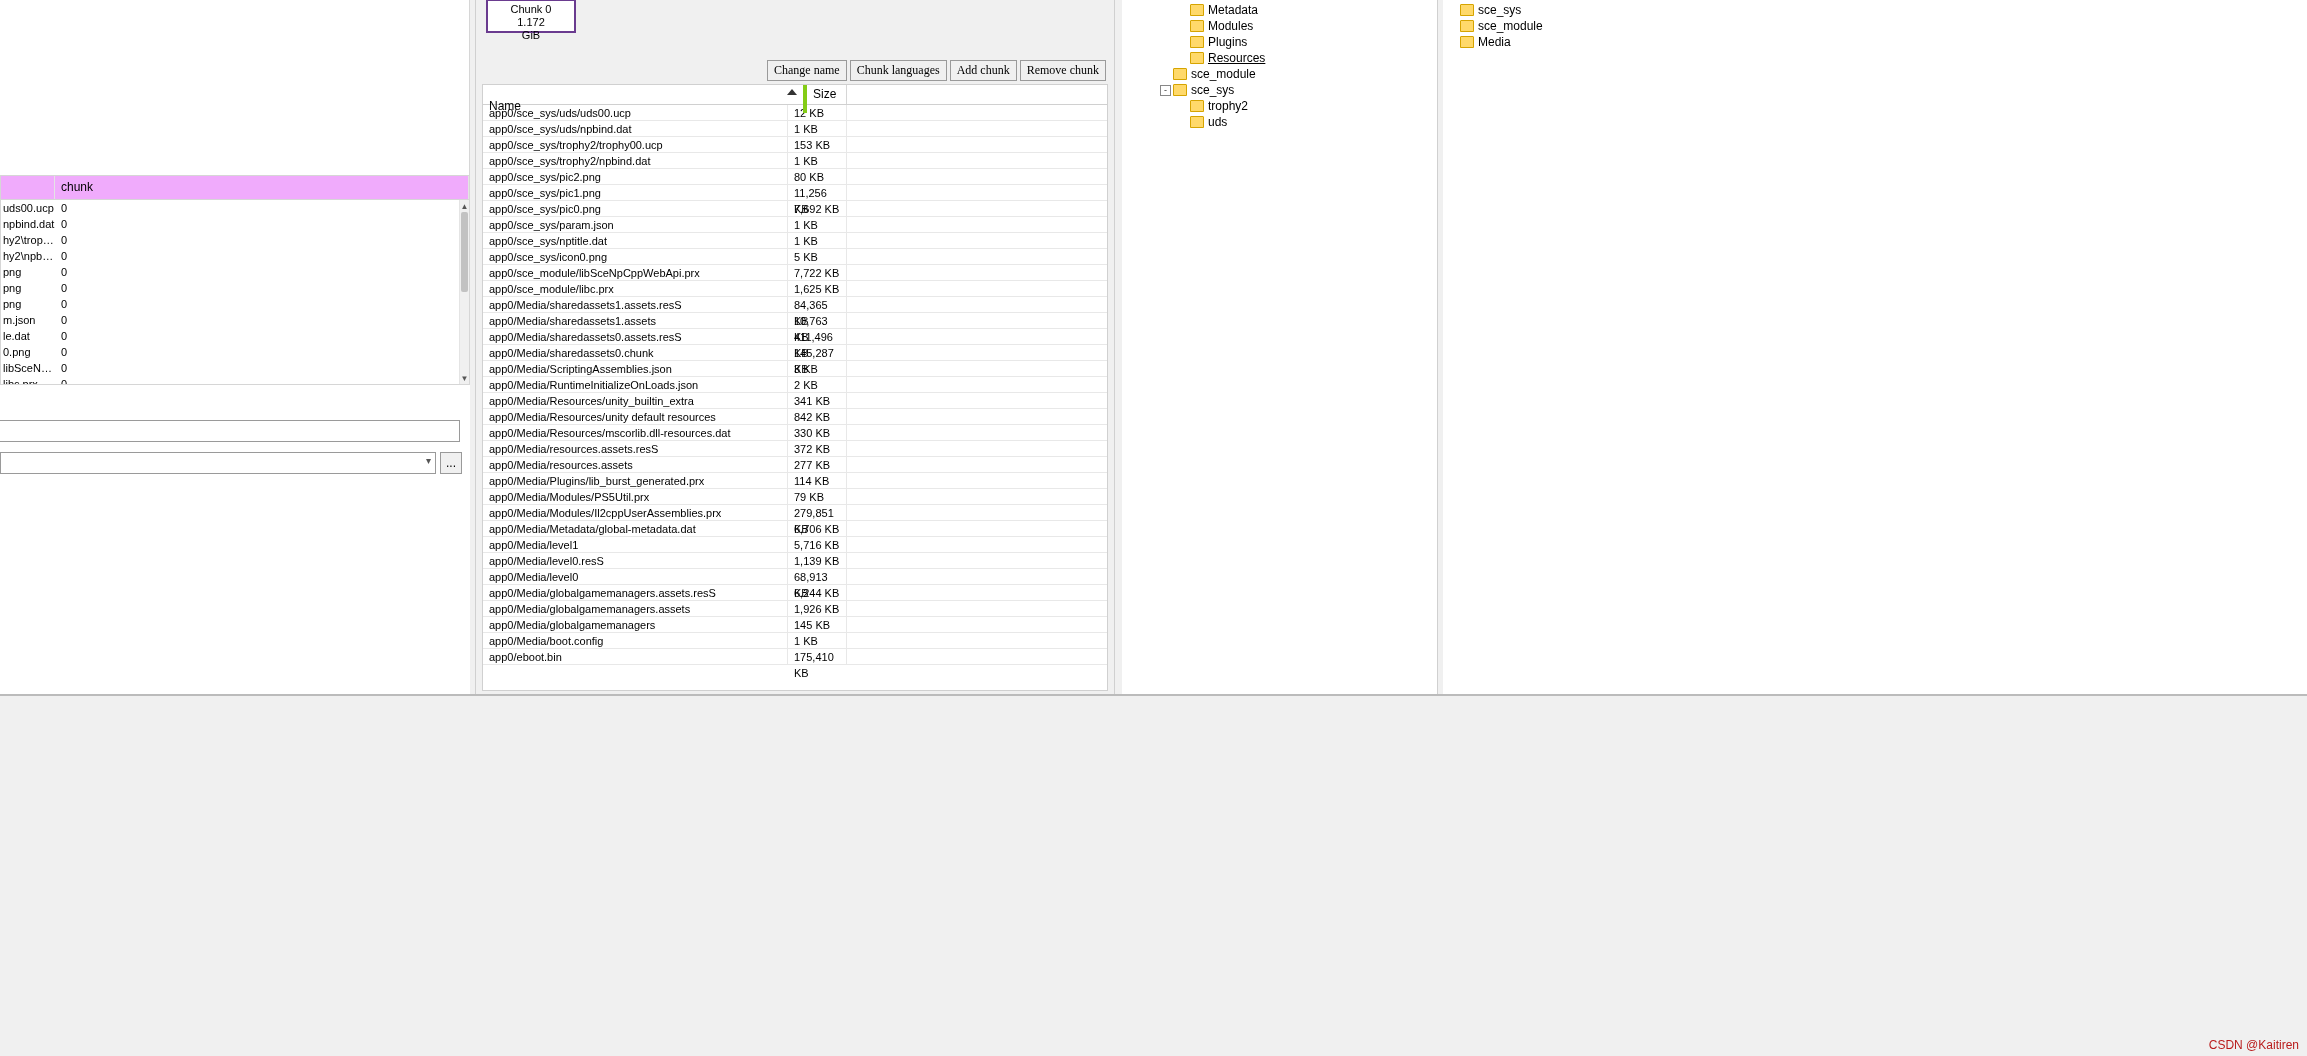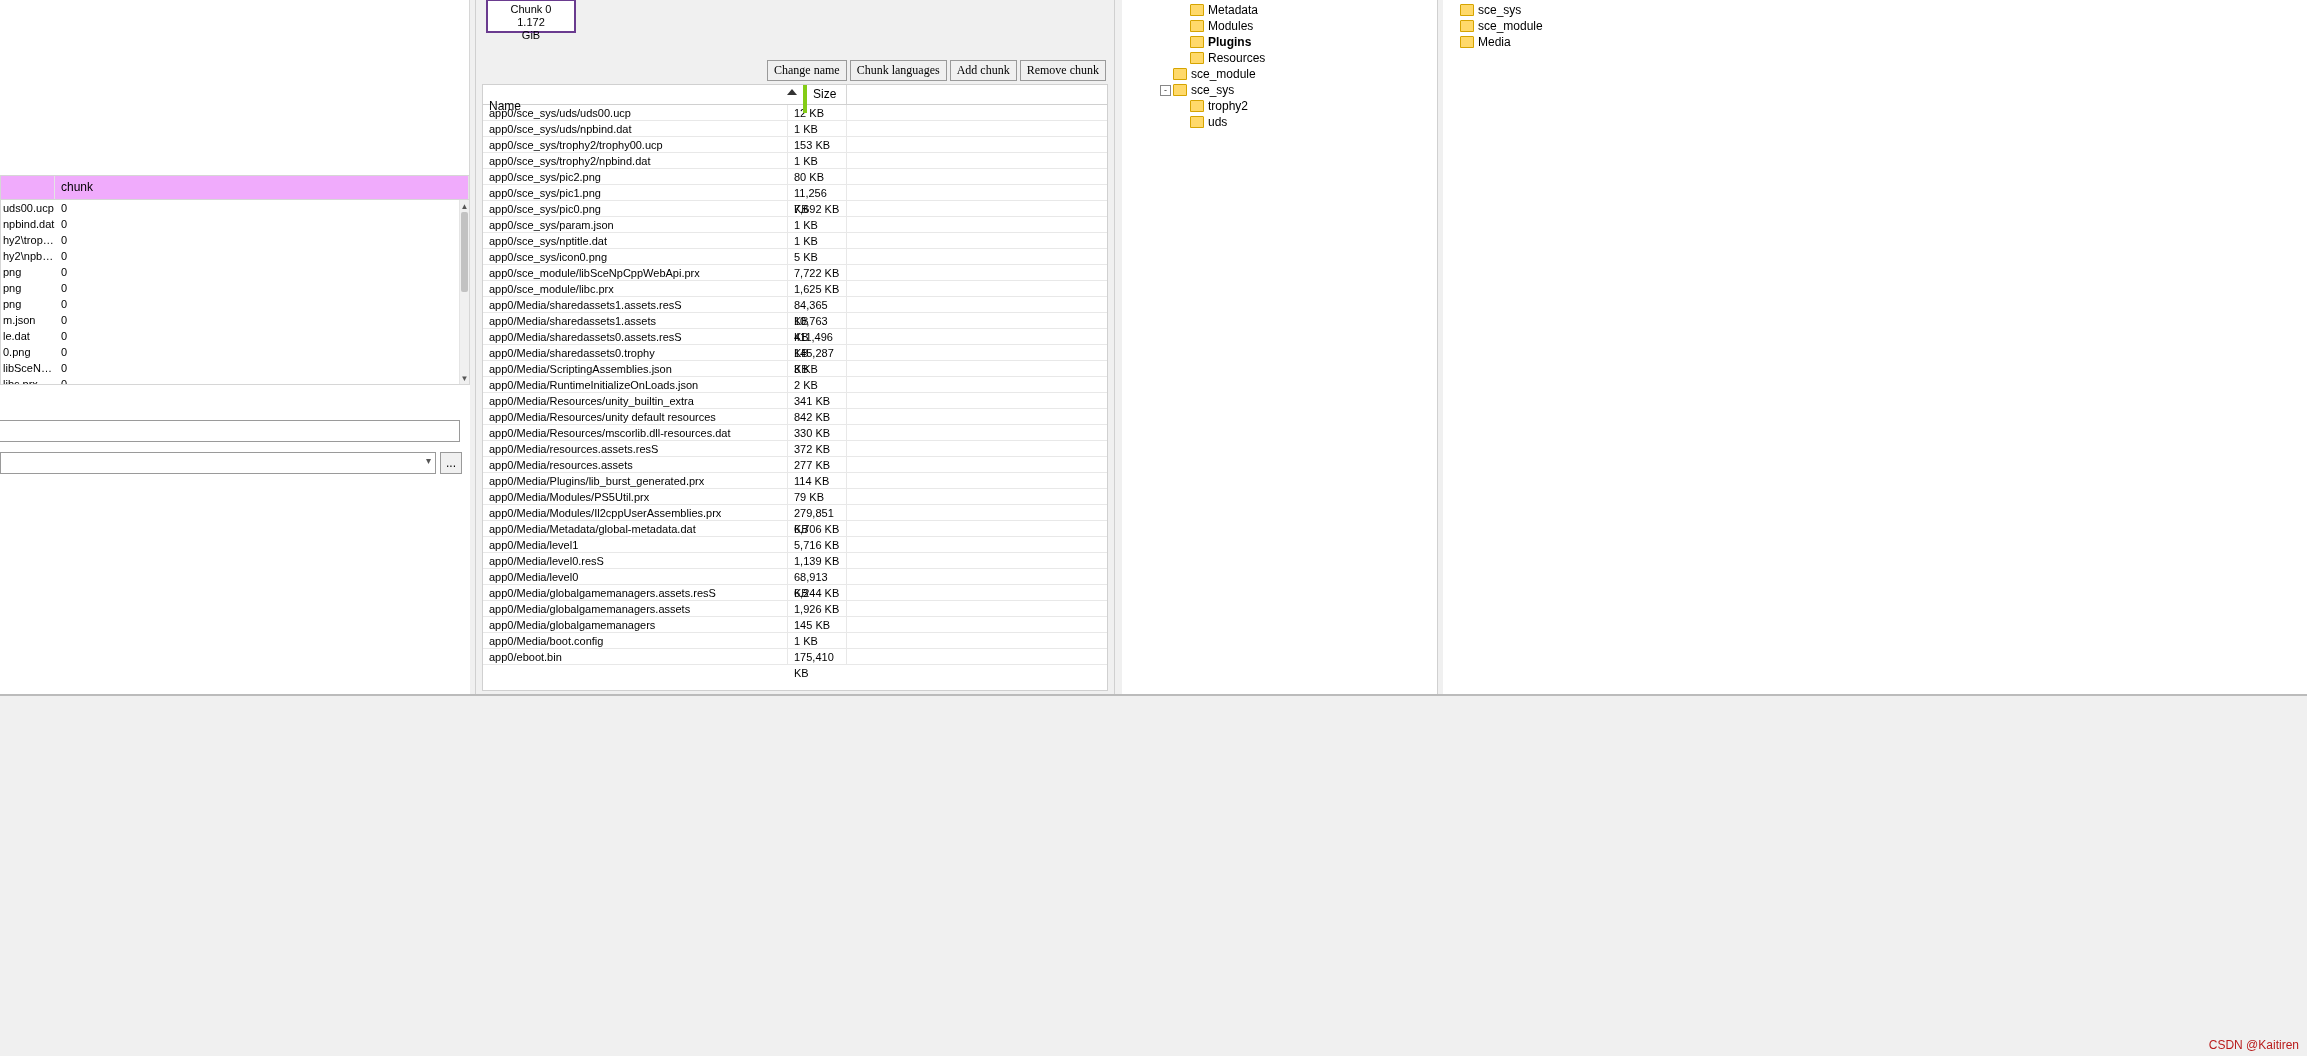--- a/index.html
+++ b/index.html
@@ -431,21 +431,21 @@
           <div class="n">app0/Media/sharedassets1.assets</div>
           <div class="s">10,763 KB</div>
           <div class="e"></div>
         </div>
         <div class="ft-row">
           <div class="n">app0/Media/sharedassets0.assets.resS</div>
           <div class="s">411,496 KB</div>
           <div class="e"></div>
         </div>
         <div class="ft-row">
-          <div class="n">app0/Media/sharedassets0.trophy</div>
+          <div class="n">app0/Media/sharedassets0.chunk</div>
           <div class="s">145,287 KB</div>
           <div class="e"></div>
         </div>
         <div class="ft-row">
           <div class="n">app0/Media/ScriptingAssemblies.json</div>
           <div class="s">3 KB</div>
           <div class="e"></div>
         </div>
         <div class="ft-row">
           <div class="n">app0/Media/RuntimeInitializeOnLoads.json</div>
@@ -545,26 +545,26 @@
     <div class="tree-node" style="padding-left: 51px;">
       <span class="spacer"></span>
       <span class="folder"></span>
       <span>Metadata</span>
     </div>
     <div class="tree-node" style="padding-left: 51px;">
       <span class="spacer"></span>
       <span class="folder"></span>
       <span>Modules</span>
     </div>
-    <div class="tree-node" style="padding-left: 51px; font-weight: bold;">
+    <div class="tree-node" style="padding-left: 51px;">
       <span class="spacer"></span>
       <span class="folder"></span>
       <span>Plugins</span>
     </div>
-    <div class="tree-node" style="padding-left: 51px;">
+    <div class="tree-node" style="padding-left: 51px; text-decoration: underline;">
       <span class="spacer"></span>
       <span class="folder"></span>
       <span>Resources</span>
     </div>
     <div class="tree-node" style="padding-left: 34px;">
       <span class="spacer"></span>
       <span class="folder"></span>
       <span>sce_module</span>
     </div>
     <div class="tree-node" style="padding-left: 34px;">

